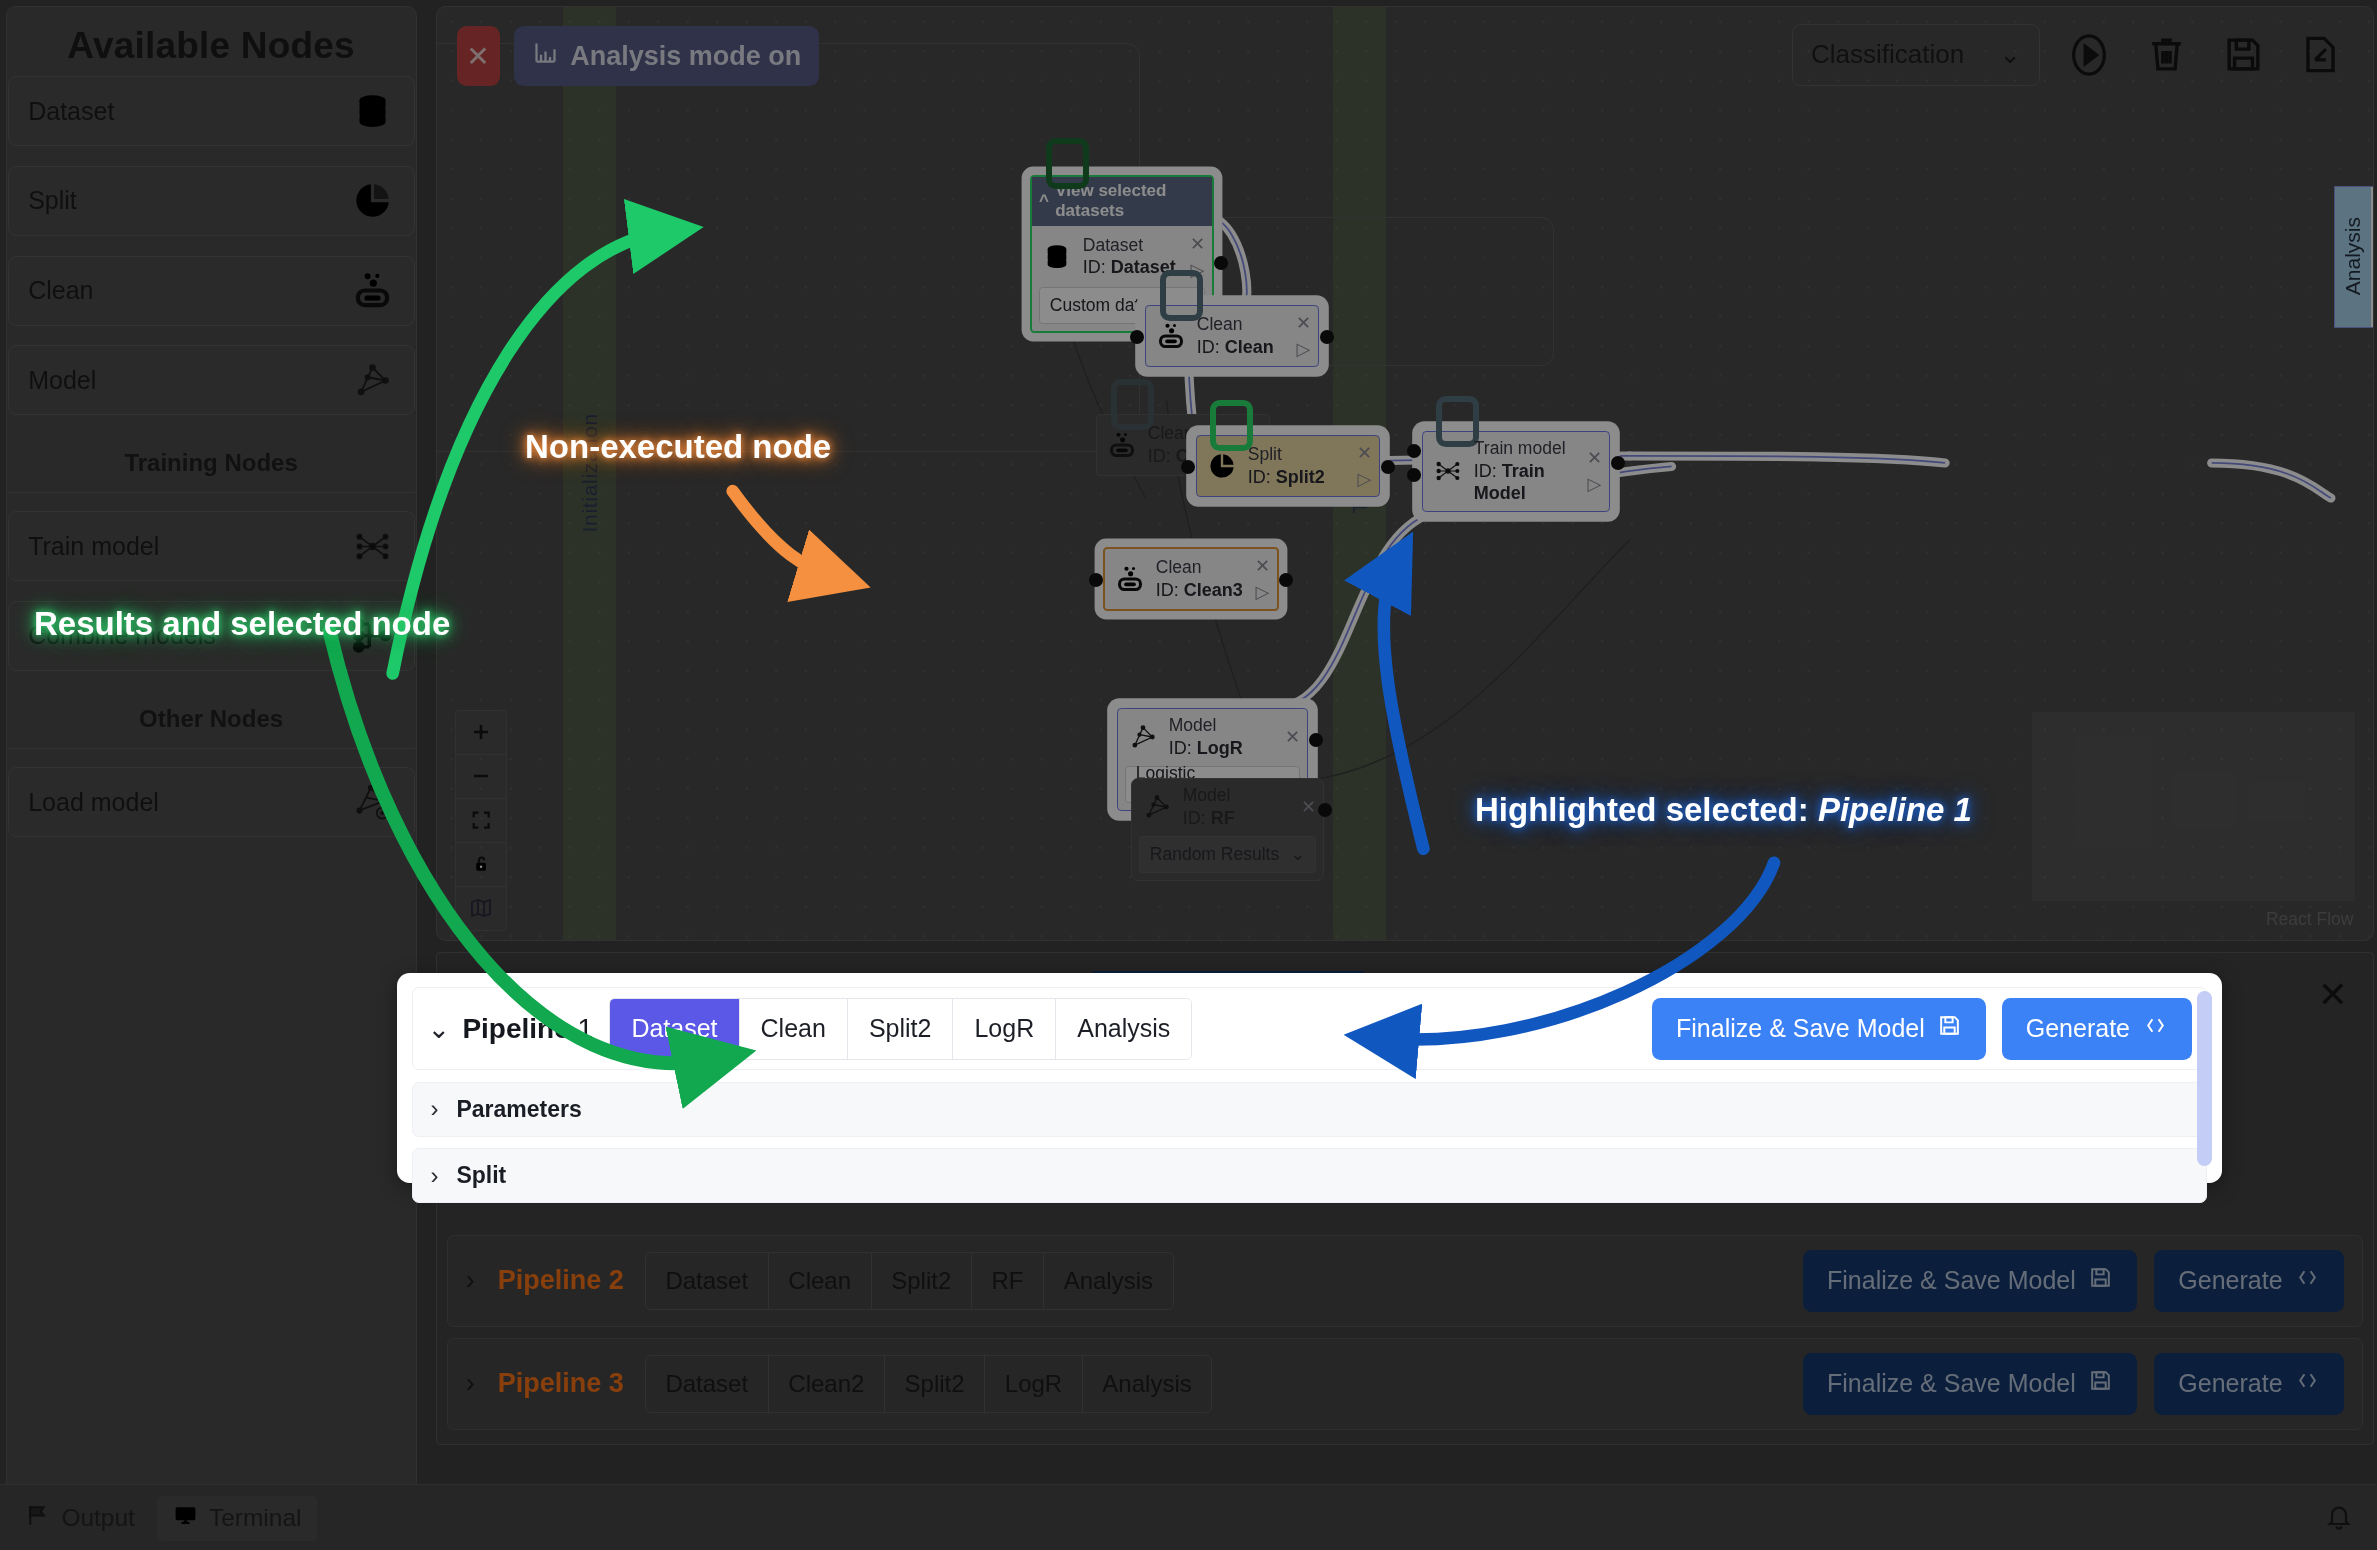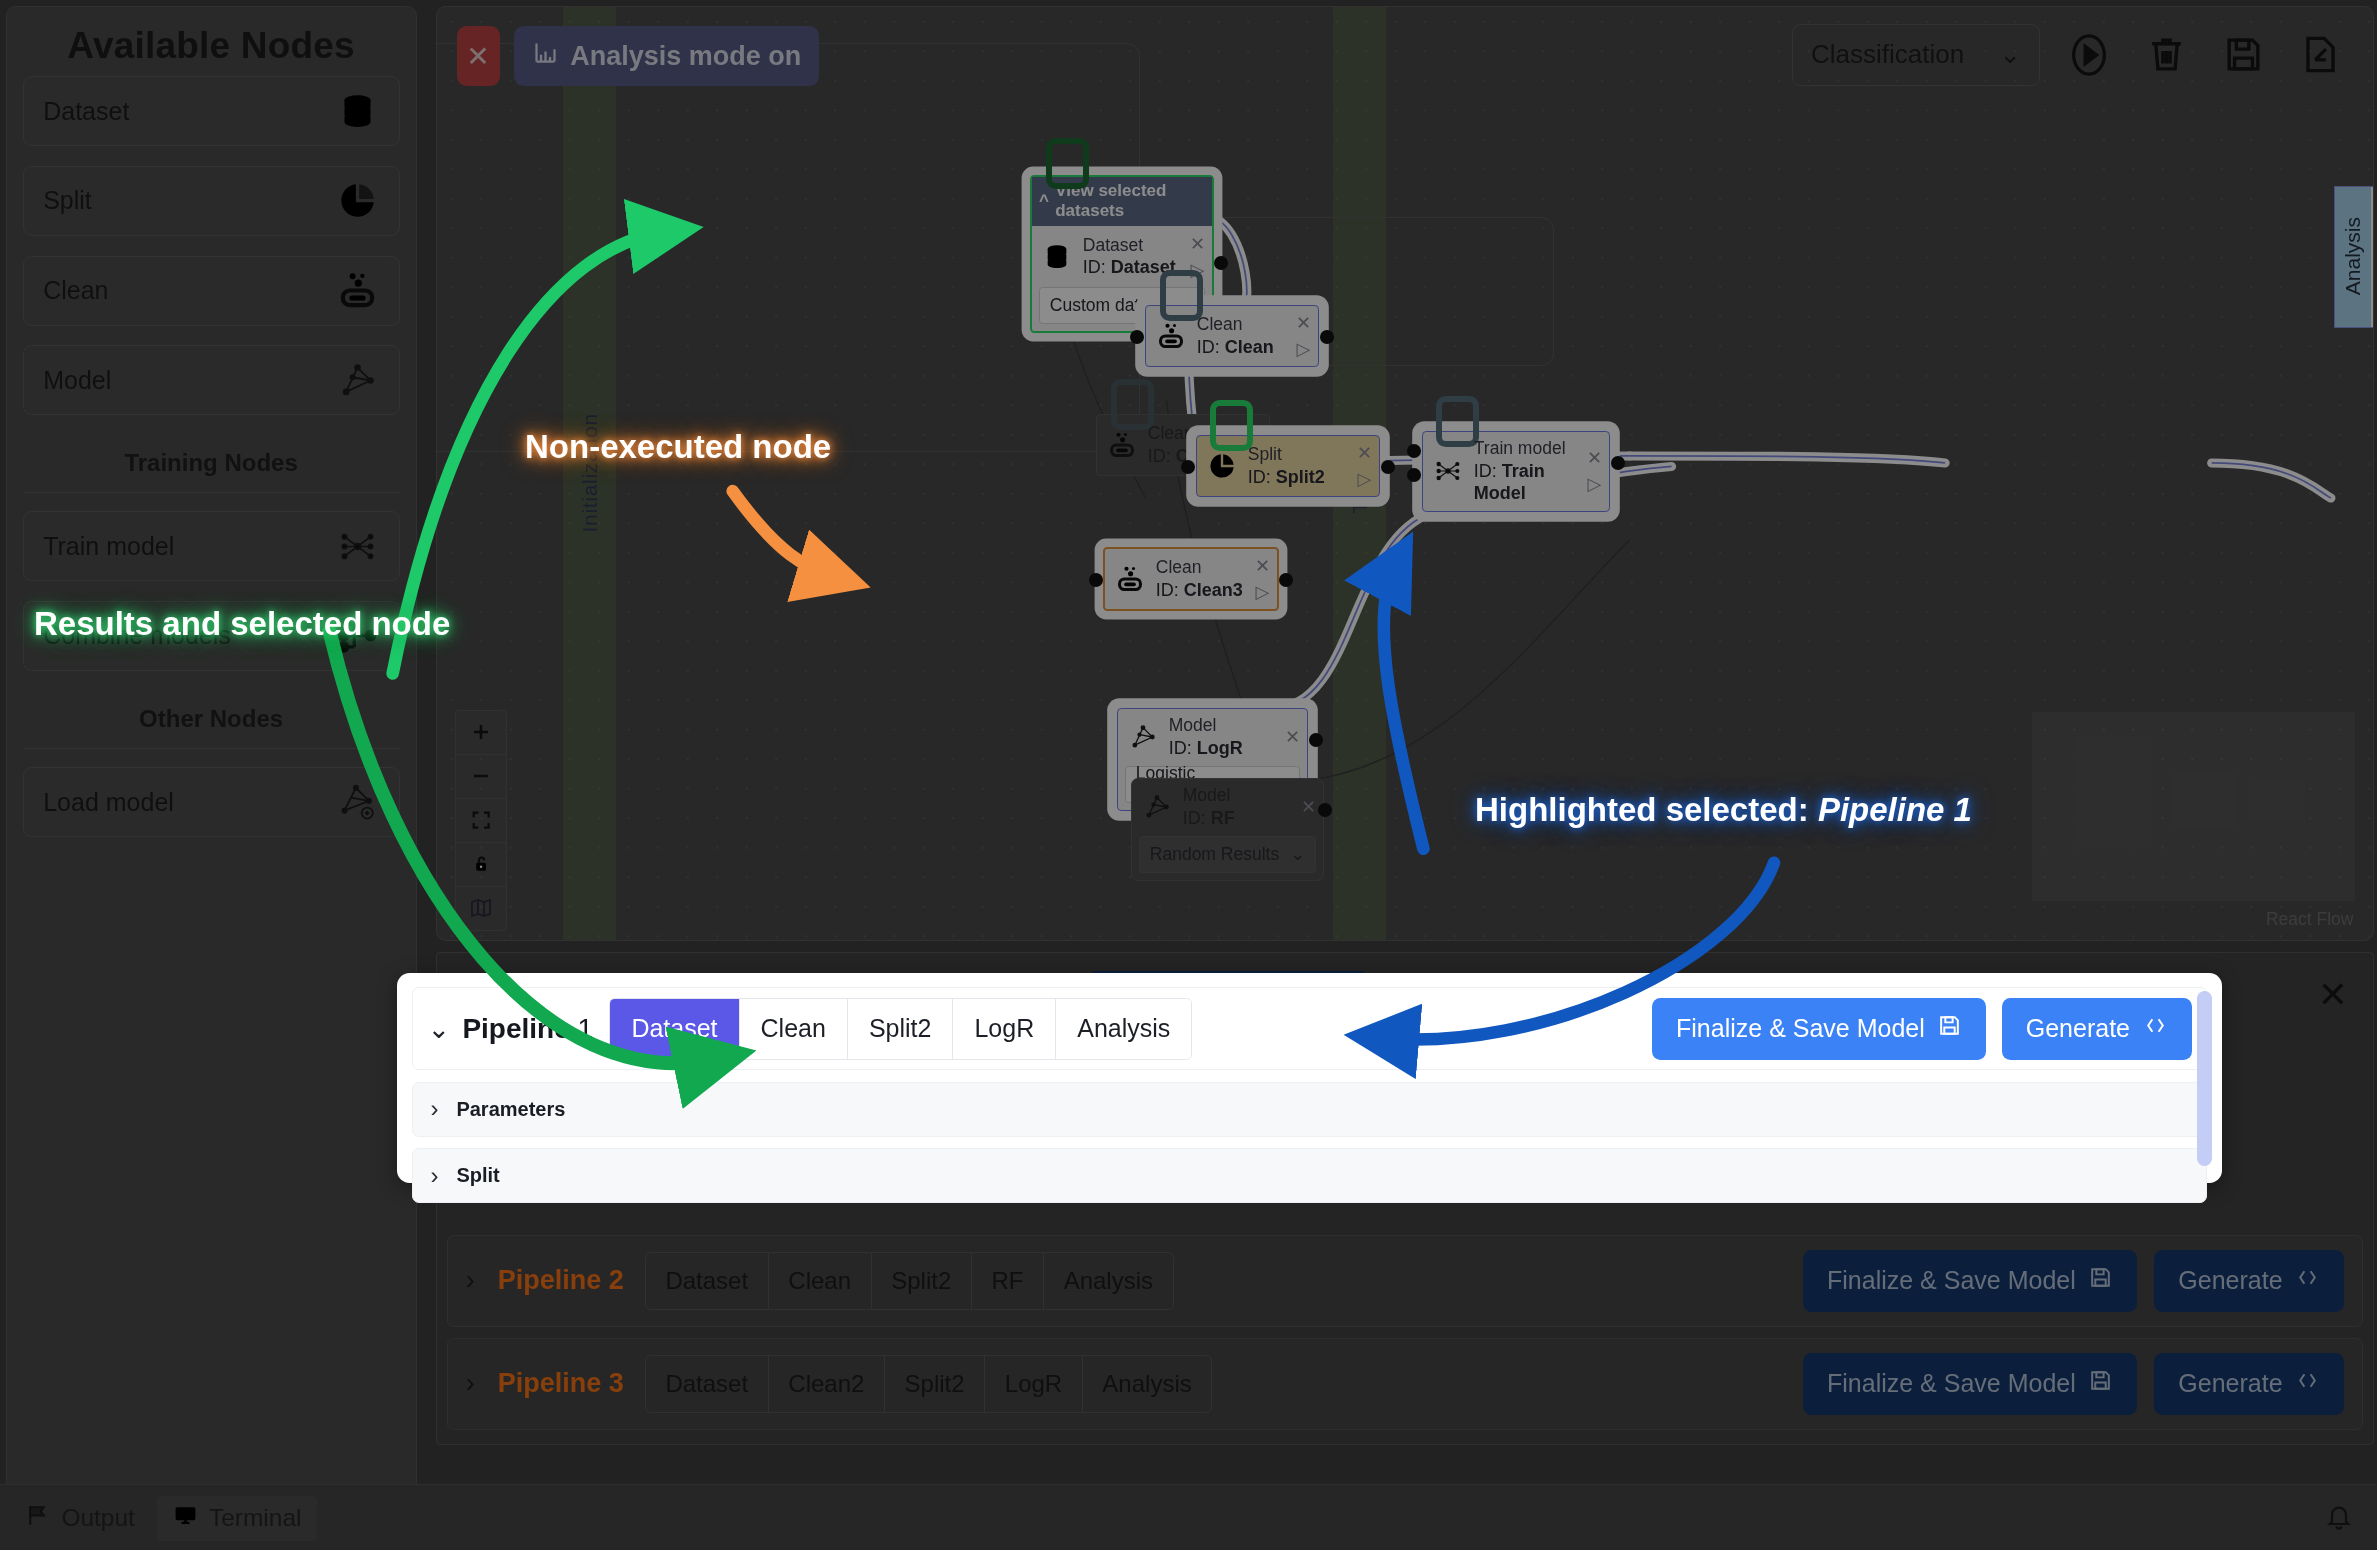--- a/index.html
+++ b/index.html
@@ -11,21 +11,21 @@
   }
   #root{position:relative;width:2377px;height:1551px;}
 
   
   .dimmer{position:absolute;inset:0;background:rgba(0,0,0,.45);z-index:60;pointer-events:none;}
 
   
   .sidebar{
     position:absolute;left:5.6px;top:5.6px;width:411px;height:1514px;
     background:#4b4b4b;border:0.7px solid #5a5a5a;border-radius:9.8px;
-    z-index:10;box-sizing:border-box;padding:0 16px;
+    z-index:10;box-sizing:border-box;padding:0 1px;
   }
   .sidebar-title{
     text-align:center;font-size:37px;font-weight:bold;color:#1c1c1c;
     padding:18px 0 9.8px;letter-spacing:0.2px;
   }
   .section-head{
     text-align:center;font-size:24px;font-weight:bold;color:#1f1f1f;
     padding:9.8px 0 15.4px;border-bottom:0.7px solid #5d5d5d;margin-bottom:18px;
   }
   .node-chip{
@@ -144,21 +144,21 @@
   .p1-name b{font-weight:bold}
   .p1-steps{display:flex;border:0.7px solid #e4e6ec;border-radius:5.6px;overflow:hidden;}
   .p1-steps div{padding:15.4px 21px;font-size:25px;color:#1d1f27;border-right:0.7px solid #e4e6ec;background:#fff;}
   .p1-steps div:last-child{border-right:none;}
   .p1-steps div.active{background:#5b58e8;color:#fff;}
   .p1-btn{background:#3b82f6;color:#fff;border-radius:8.4px;padding:15.4px 24px;font-size:25px;
           display:flex;align-items:center;gap:12.6px;margin-left:15.4px;}
   .acc{border:0.7px solid #eef0f4;border-radius:7px;background:#f7f8fa;margin-top:11.2px;
        display:flex;align-items:center;gap:18px;padding:12.6px 17px;}
   .acc span.c{font-size:24px;color:#2a2c34;}
-  .acc span.t{font-size:20px;font-weight:bold;color:#1b1d25;}
+  .acc span.t{font-size:23px;font-weight:bold;color:#1b1d25;}
   .p1-scroll{position:absolute;right:9.8px;top:18px;width:15.4px;height:175px;border-radius:7.7px;background:#c3cdf5;}
 
   
   .statusbar{position:absolute;left:0;bottom:0;width:2377px;height:67px;background:#454545;
              border-top:0.7px solid #555;display:flex;align-items:center;gap:7px;padding:0 9.8px;
              box-sizing:border-box;z-index:15;}
   .sb-item{display:flex;align-items:center;gap:11.2px;padding:7px 15.4px;border-radius:4.2px;font-size:24.5px;color:#262626;}
   .sb-item.on{background:rgba(255,255,255,.045);}
   .sb-right{margin-left:auto;padding-right:14px;}
 

